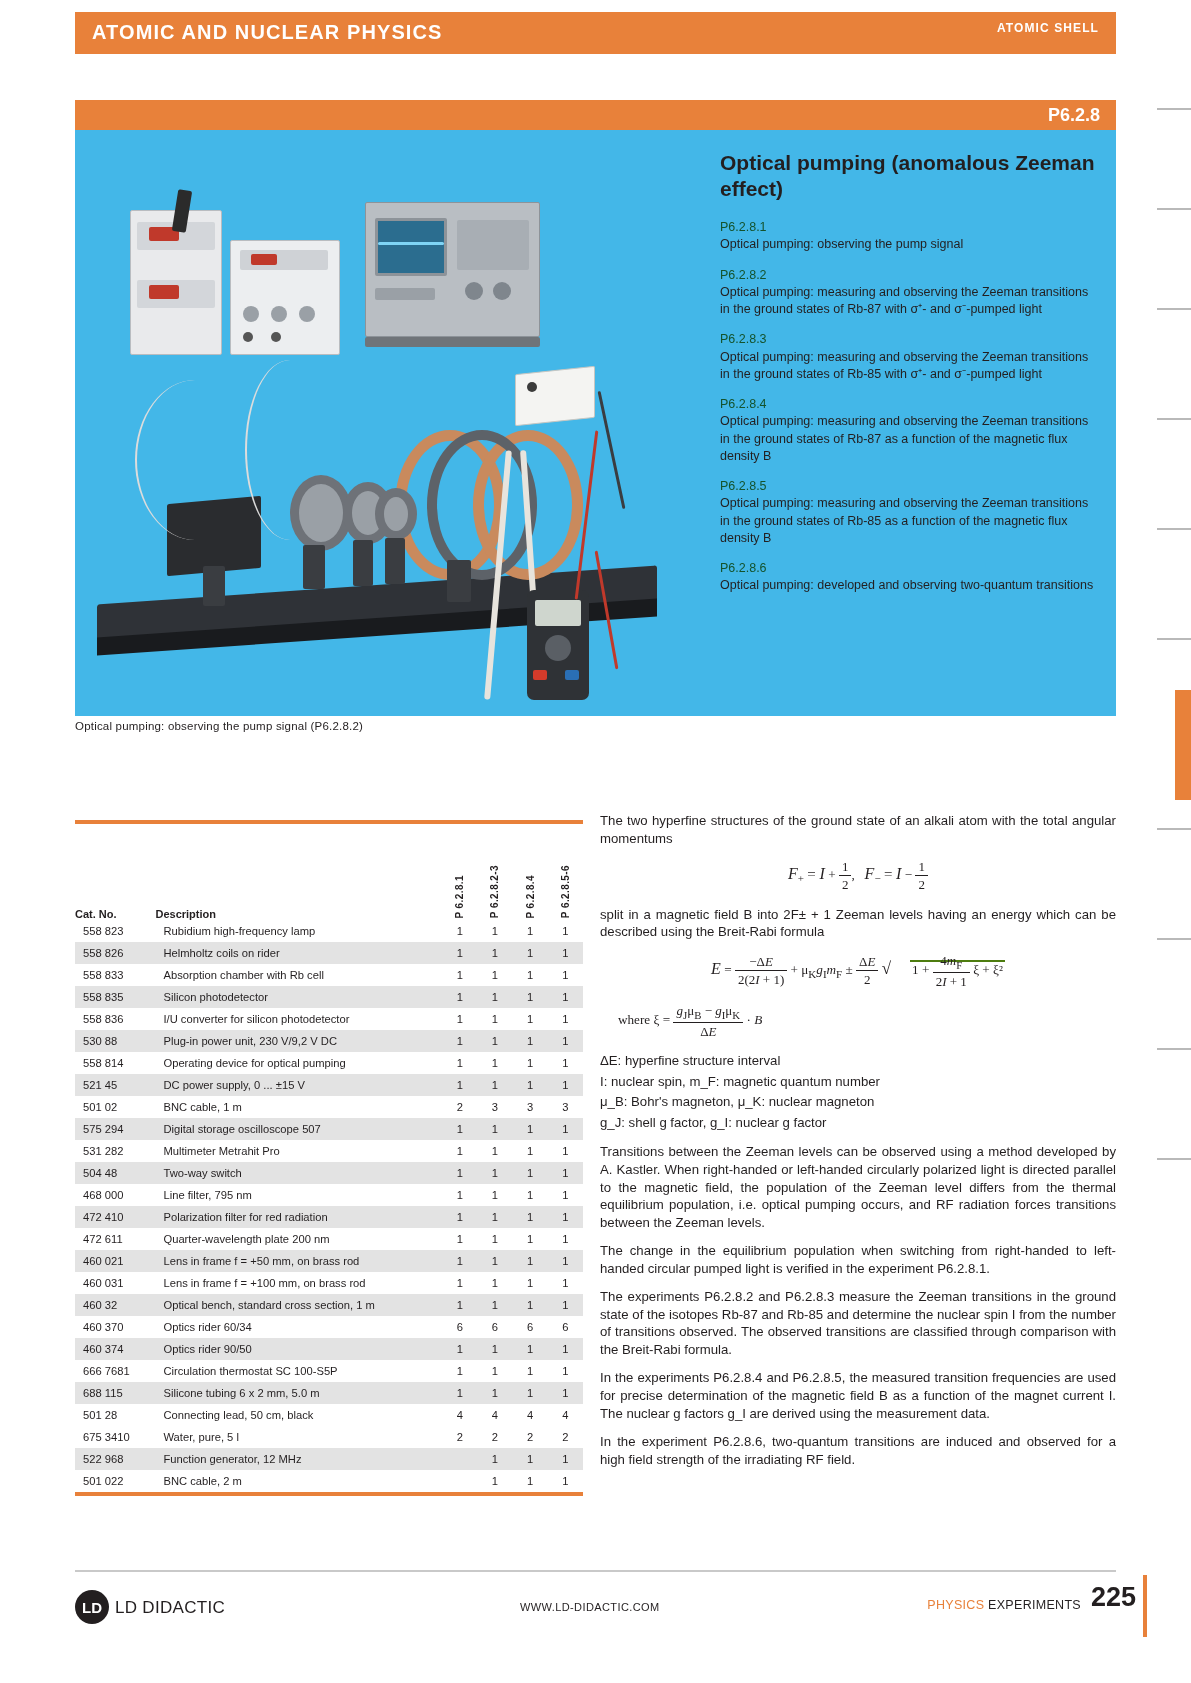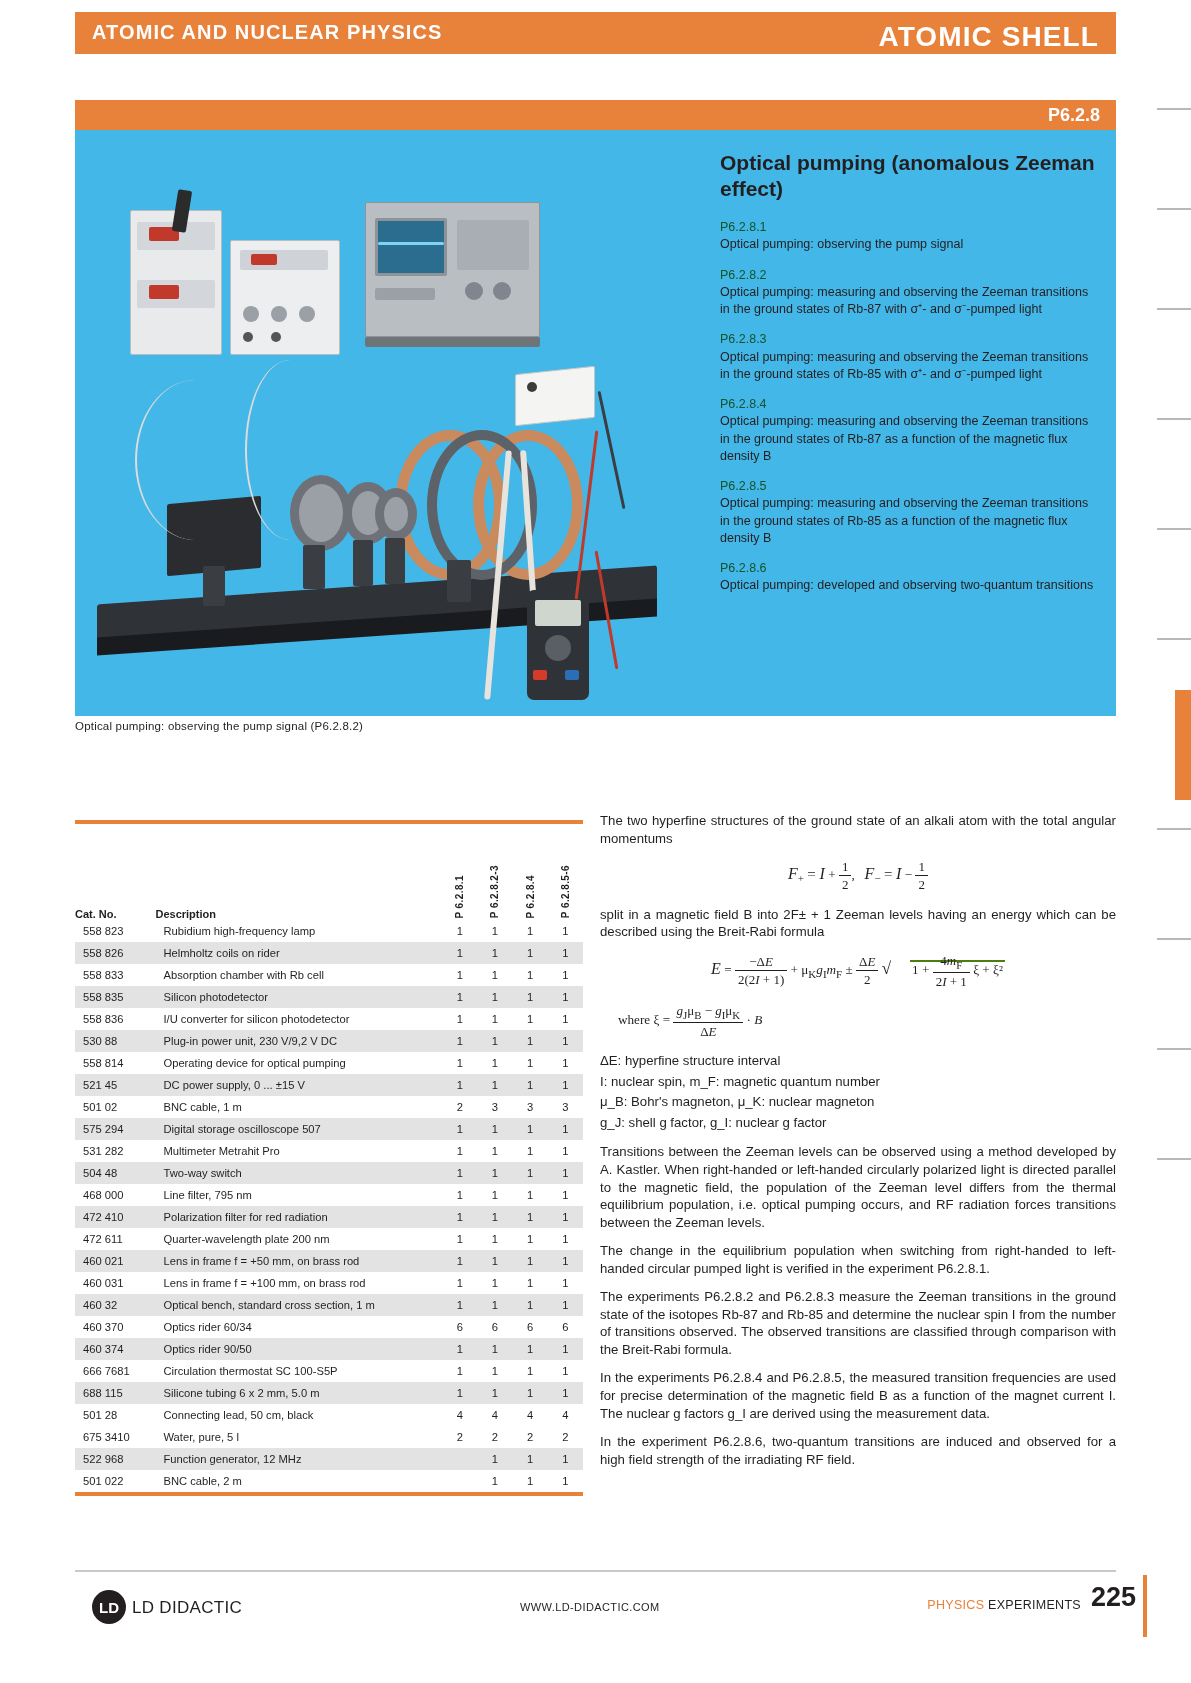--- a/index.html
+++ b/index.html
@@ -16,21 +16,21 @@
   .topband{
     position:absolute; left:75px; top:12px; width:1041px; height:42px;
     background:#e8813a;
   }
   .topband .left{
     position:absolute; left:17px; top:9px;
     color:#ffffff; font-size:20px; letter-spacing:1.1px; font-weight:bold;
   }
   .topband .right{
     position:absolute; right:17px; top:9px;
-    color:#ffffff; font-size:28px; letter-spacing:1.1px; font-weight:bold;
+    color:#ffffff; font-size:12px; letter-spacing:1.1px; font-weight:bold;
   }
   
   .codebar{
     position:absolute; left:75px; top:100px; width:1041px; height:30px;
     background:#e8813a;
   }
   .codebar span{
     position:absolute; right:16px; top:5px; color:#fff; font-weight:bold; font-size:18px;
   }
   
@@ -120,21 +120,21 @@
   .deflist{ margin:0 0 12px 0; }
   .deflist div{ margin-bottom:3px; font-size:13.2px;}
   .frac{ display:inline-block; vertical-align:middle; text-align:center; }
   .frac .n{ display:block; border-bottom:1px solid #231f20; padding:0 3px; font-size:13px; }
   .frac .d{ display:block; padding:0 3px; font-size:13px;}
   
   .footline{
     position:absolute; left:75px; top:1570px; width:1041px; height:2px; background:#c9c9c9;
   }
   .logo{
-    position:absolute; left:92px; top:1588px; width:260px; height:40px;
+    position:absolute; left:75px; top:1588px; width:260px; height:40px;
   }
   .logo .mark{
     position:absolute; left:0; top:2px; width:34px; height:34px; border-radius:50%;
     background:#231f20; color:#fff; font-weight:bold; font-size:15px;
     display:flex; align-items:center; justify-content:center;
   }
   .logo .txt{
     position:absolute; left:40px; top:10px; font-size:17px; font-weight:normal; letter-spacing:.3px;
   }
   .wwwtxt{

